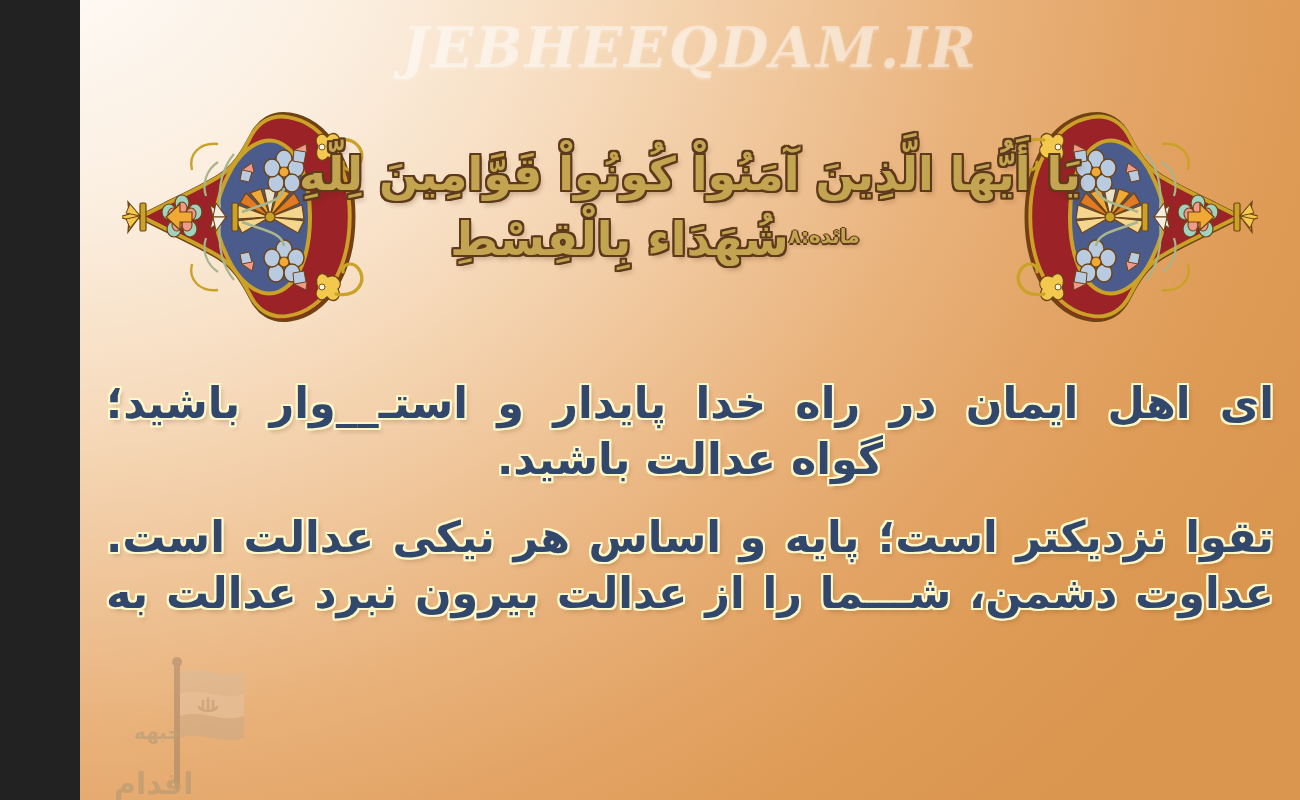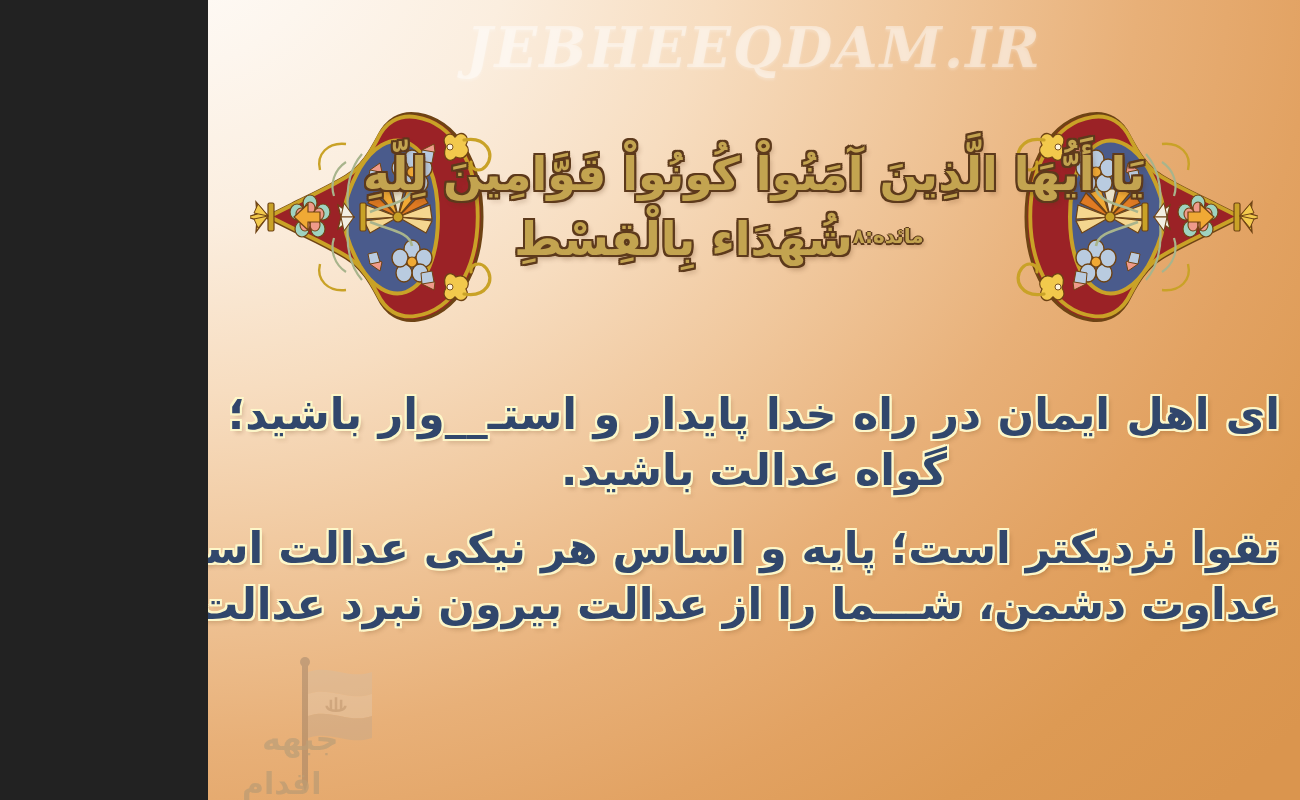--- a/index.html
+++ b/index.html
@@ -3,21 +3,21 @@
 <meta charset="utf-8">
 <title>Quranic Verse Banner</title>
 <style>
   html, body {
     margin: 0;
     padding: 0;
     background: #222;
   }
   #stage {
     position: relative;
-    width: 1092px;
+    width: 1220px;
     height: 800px;
     overflow: hidden;
     font-family: "DejaVu Sans", "Liberation Sans", sans-serif;
     background-color: #e09a4e;
     background-image:
       radial-gradient(ellipse 1500px 1250px at -5% -10%,
         #fffdfb 0%,
         #fdf6ee 12%,
         #fbeedf 24%,
         #f7ddc0 38%,
@@ -61,21 +61,21 @@
     position: absolute;
     font-family: "DejaVu Sans", "Liberation Sans", sans-serif;
     font-weight: 700;
     color: #5e7a78;
     opacity: 0.75;
     white-space: nowrap;
   }
   .logo-watermark .logo-text.top {
     left: 18px;
     top: 74px;
-    font-size: 32px;
+    font-size: 20px;
   }
   .logo-watermark .logo-text.bottom {
     left: -2px;
     top: 120px;
     font-size: 30px;
   }
 
   
   .ornament {
     position: absolute;
@@ -124,25 +124,25 @@
     margin-left: 0;
     text-shadow:
       -1.5px 0 0 #5d3a1c, 1.5px 0 0 #5d3a1c,
        0 -1.5px 0 #5d3a1c, 0 1.5px 0 #5d3a1c,
        2px 3px 4px rgba(90,50,20,0.30);
   }
 
   
   .translation {
     position: absolute;
-    top: 387px;
+    top: 376px;
     left: 0;
     width: 100%;
     direction: rtl;
-    padding: 0 20px;
+    padding: 0 26px;
     box-sizing: border-box;
   }
   .trans-para { margin: 0; }
   .trans-para + .trans-para { margin-top: 22px; }
   .trans-line {
     font-family: "DejaVu Sans", "Liberation Sans", sans-serif;
     font-weight: 700;
     font-size: 43px;
     line-height: 1.30;
     color: #31476c;

